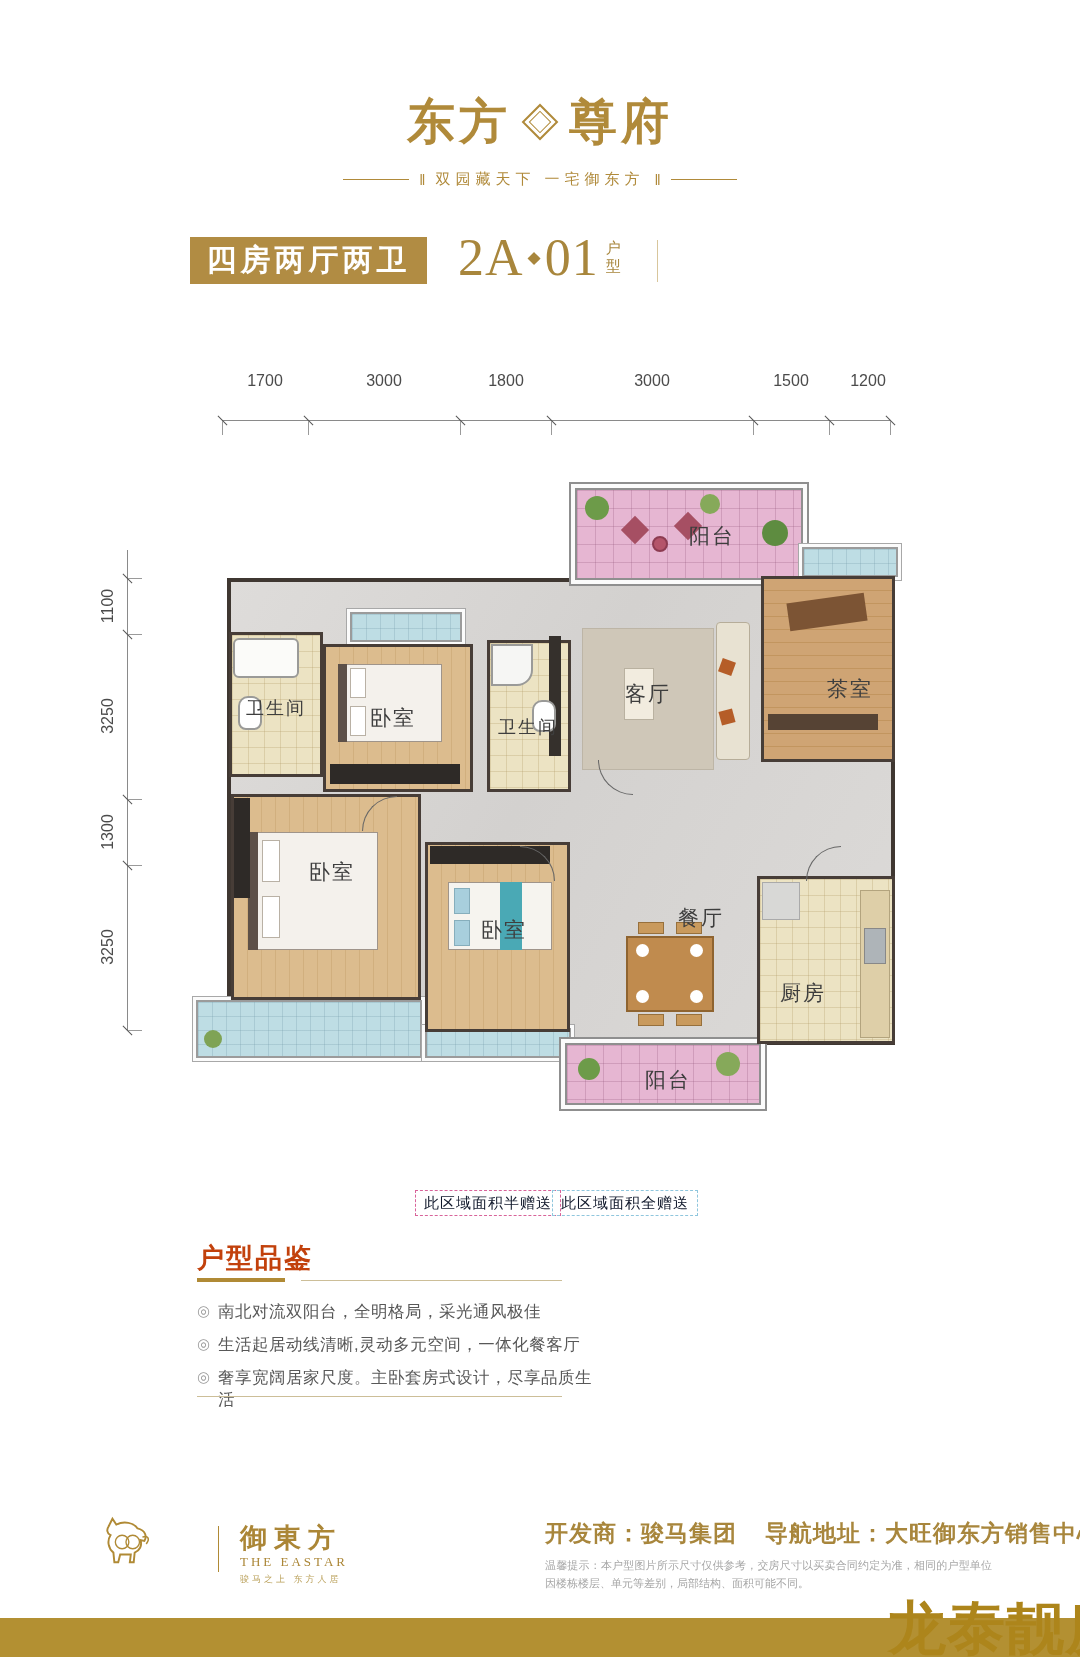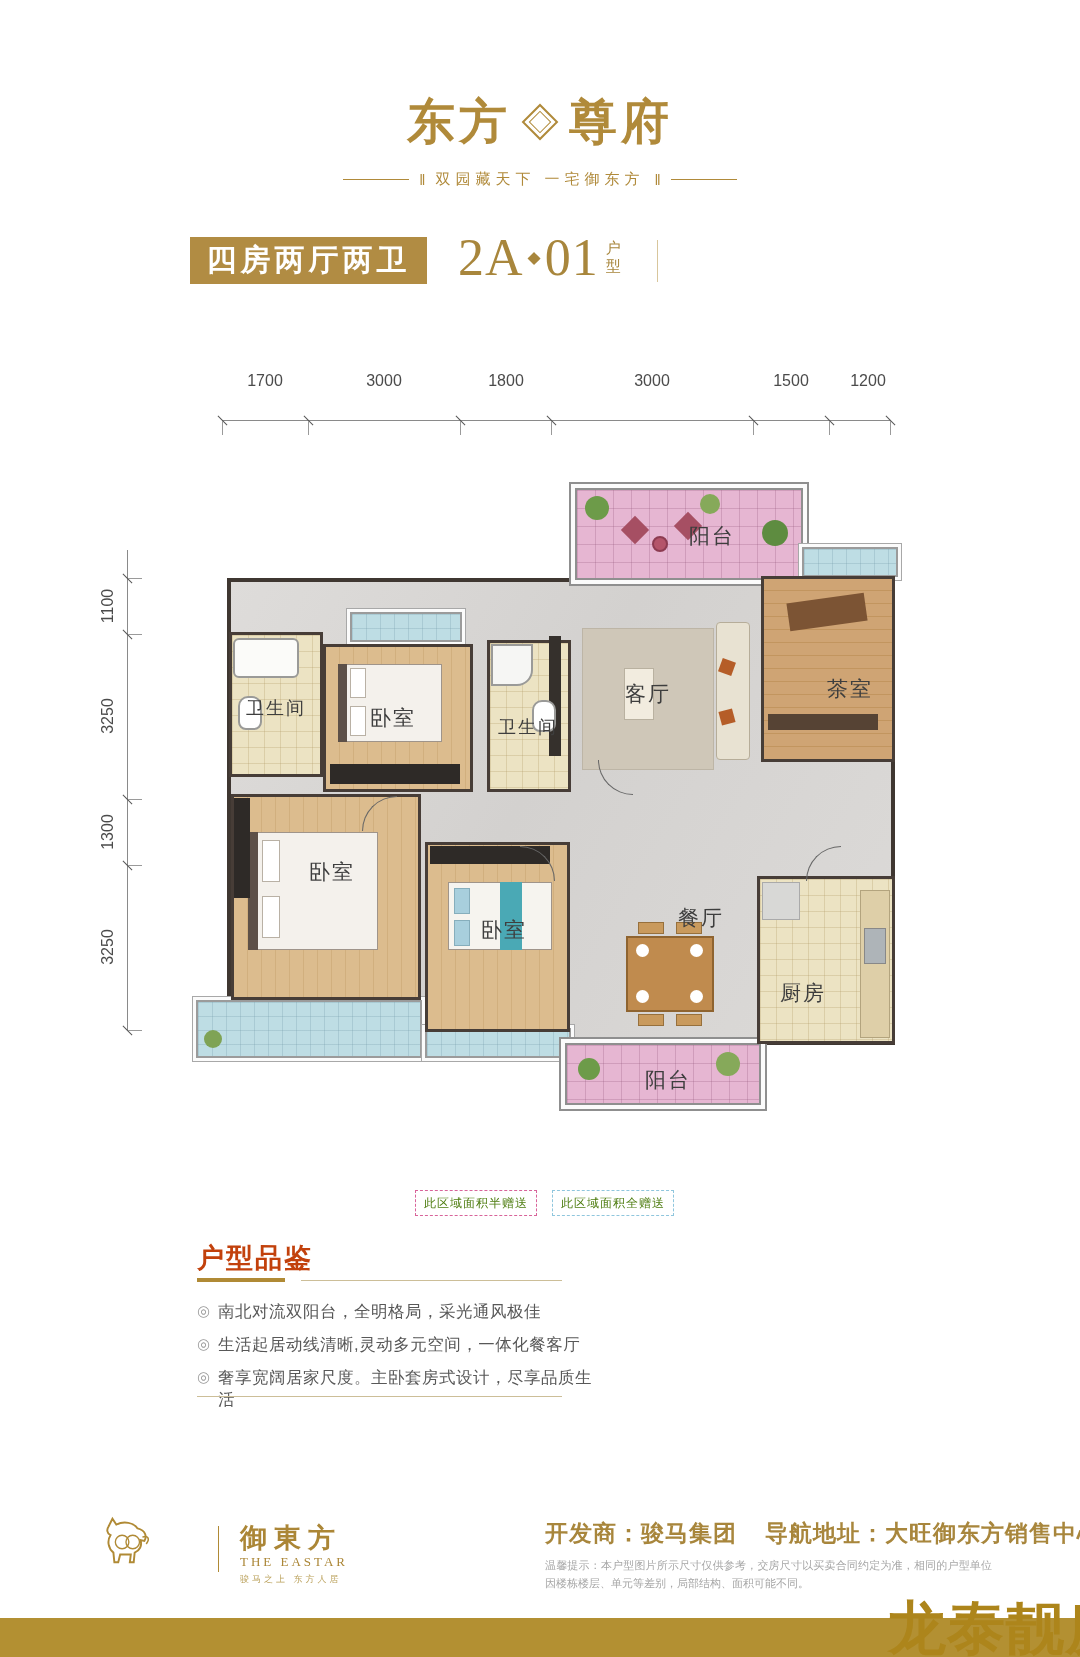--- a/index.html
+++ b/index.html
@@ -67,21 +67,21 @@
         border:2px solid #9b9b9b;box-shadow:0 0 0 3px #fbfbfb,0 0 0 4px #a8a8a8;}
   .room-label{position:absolute;transform:translate(-50%,-50%);font-size:21px;color:#3e3e3e;
               letter-spacing:2px;z-index:6;white-space:nowrap;}
   .furn{position:absolute;z-index:4;box-sizing:border-box;}
   .plant{position:absolute;border-radius:50%;z-index:5;}
   .arc{position:absolute;z-index:5;border-bottom:1px solid #666;border-left:1px solid #666;
        border-radius:0 0 0 100%;}
 
   
   .legend{position:absolute;height:24px;padding:0 8px;display:flex;align-items:center;
-          font-size:12px;color:#4d7c0f;letter-spacing:1px;}
+          font-size:15px;color:#0f172a;letter-spacing:1px;}
   #legend-half{left:415px;top:1190px;border:1px dashed #d8649a;}
   #legend-full{left:552px;top:1190px;border:1px dashed #8fc6dd;}
 
   
   .features-title{position:absolute;left:197px;top:1240px;font-size:27px;font-weight:bold;
                   color:#c2410c;letter-spacing:2px;}
   .features-bar{position:absolute;left:197px;top:1278px;width:88px;height:4px;background:#b08a35;}
   .features-topline{position:absolute;left:301px;top:1280px;width:261px;height:1px;background:#ccbe98;}
   .features-list{position:absolute;left:197px;top:1300px;width:400px;}
   .feature-item{display:flex;align-items:flex-start;margin-bottom:11px;font-size:16.5px;color:#585858;}

